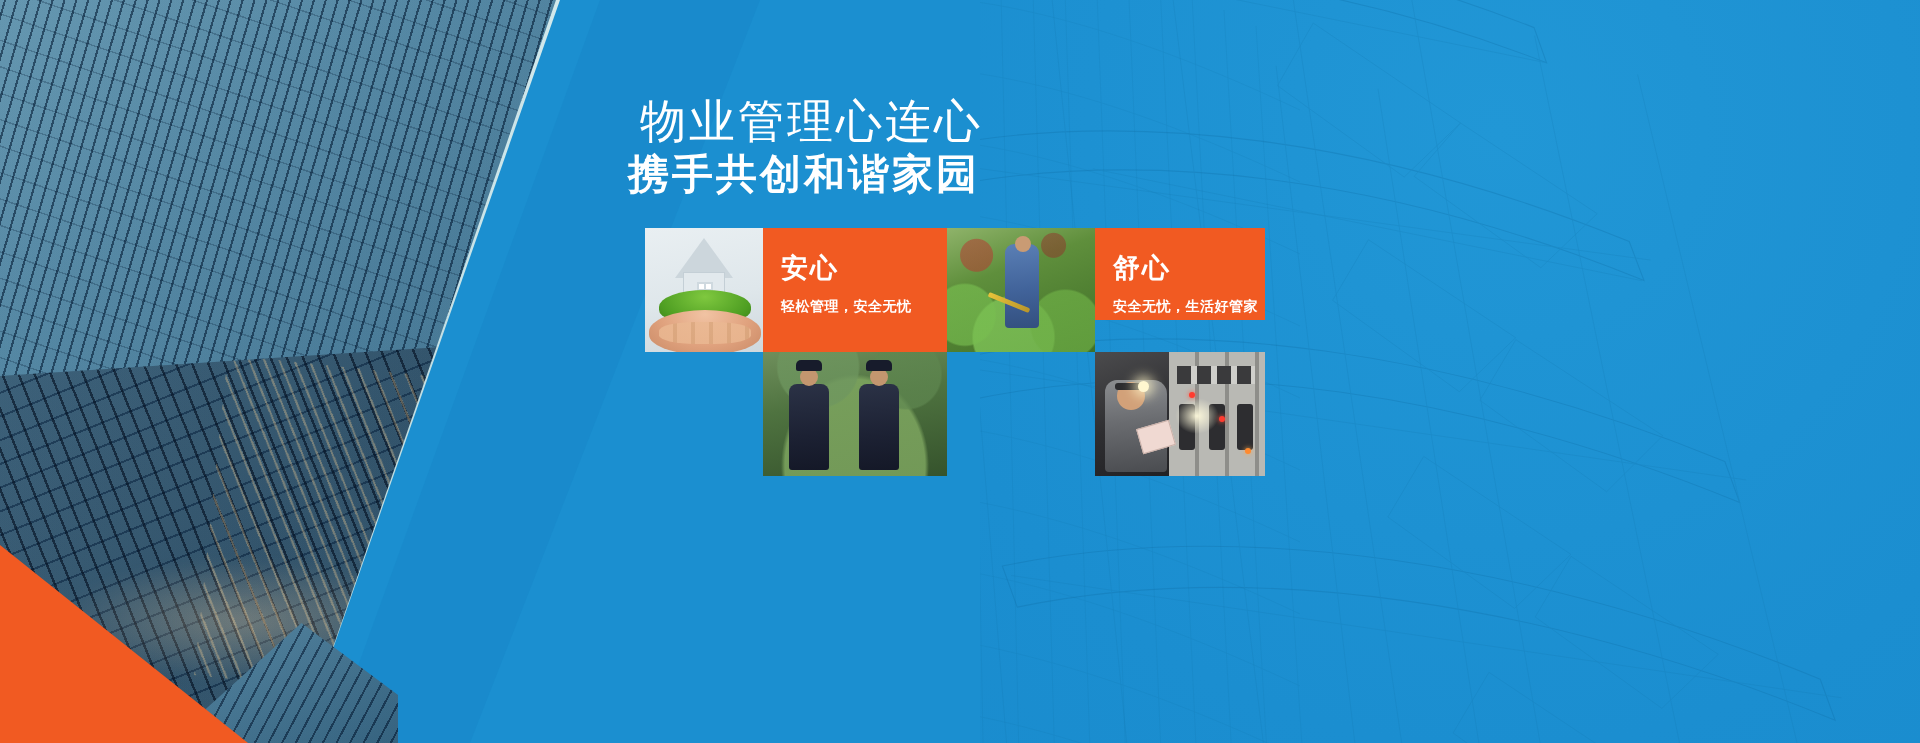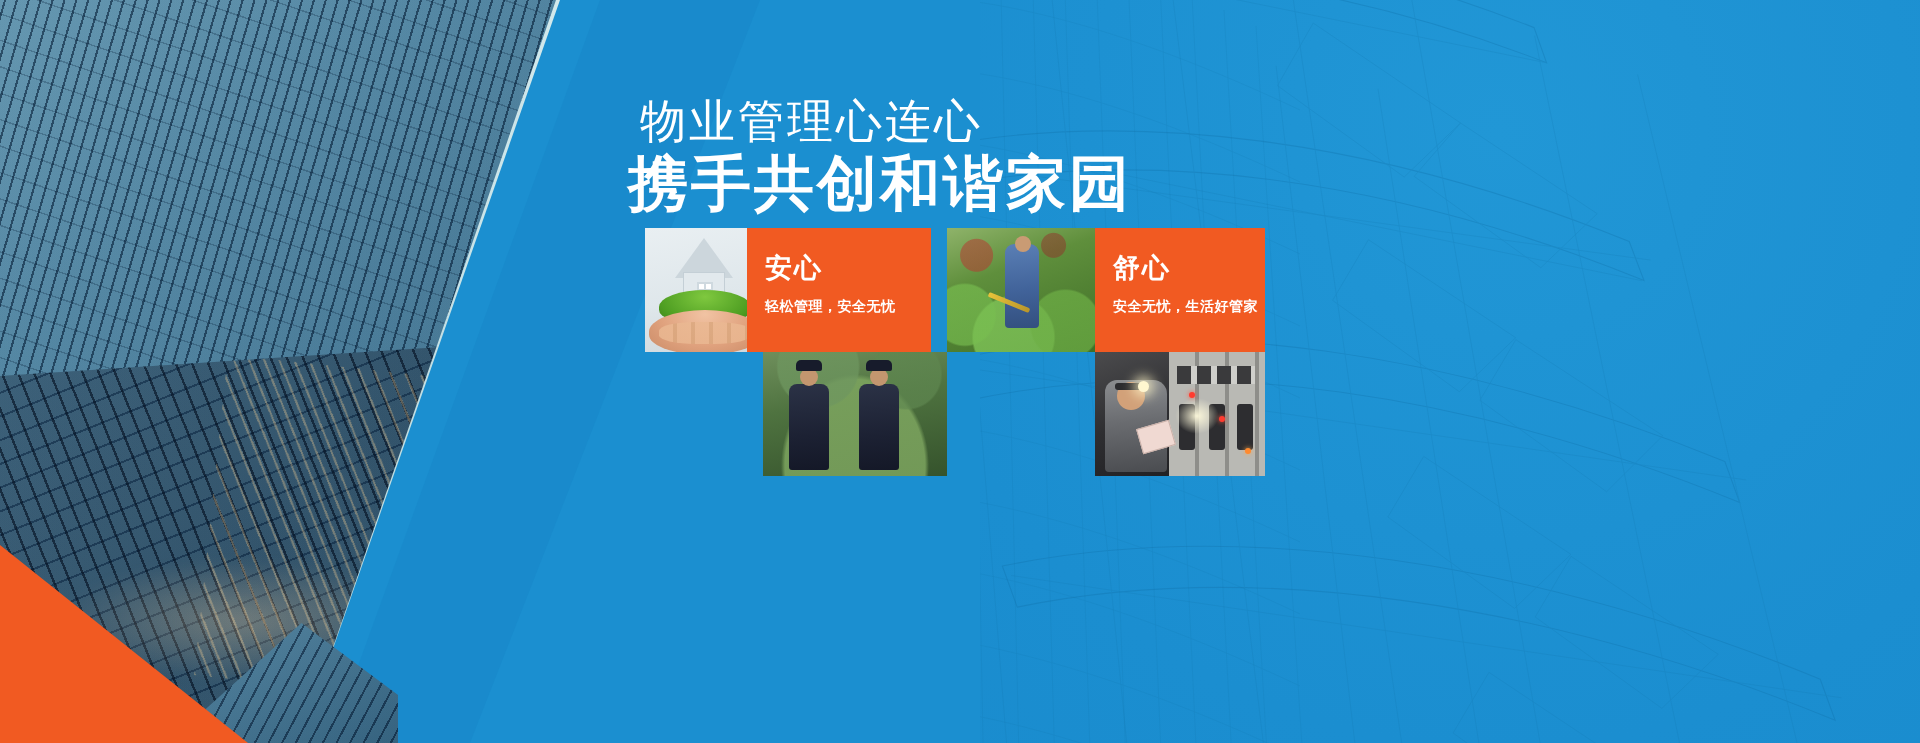--- a/index.html
+++ b/index.html
@@ -165,21 +165,21 @@
   }
   .headline .line1{
     font-size:46px;
     line-height:1.12;
     font-weight:400;
     letter-spacing:3px;
     margin:0 0 4px 12px;
     white-space:nowrap;
   }
   .headline .line2{
-    font-size:60px;
+    font-size:41px;
     line-height:1.08;
     font-weight:700;
     letter-spacing:3px;
     margin:0;
     white-space:nowrap;
   }
 
   
   .tiles{
     position:absolute;
@@ -244,21 +244,21 @@
     border-radius:52% 52% 46% 46%;
   }
   .hands:before{
     content:"";position:absolute;left:10px;top:12px;width:92px;height:22px;
     background:repeating-linear-gradient(90deg,#eab892 0 14px,#dba87f 14px 18px);
     border-radius:40%;
     opacity:.85;
   }
 
   
-  .t-anxin{left:102px;top:0;width:184px;height:124px;}
+  .t-anxin{left:118px;top:0;width:184px;height:124px;}
 
   
   .t-garden{left:302px;top:0;width:148px;height:124px;}
   .garden-bg{position:absolute;inset:0;
     background:linear-gradient(160deg,#8fb36a 0%,#5f8f3c 35%,#3f6f27 100%);}
   .garden-bg:before{
     content:"";position:absolute;inset:0;
     background:
       radial-gradient(circle at 20% 22%, rgba(180,60,50,.55) 0 16px, transparent 17px),
       radial-gradient(circle at 72% 14%, rgba(150,40,40,.45) 0 12px, transparent 13px),
@@ -275,21 +275,21 @@
     position:absolute;left:68px;top:8px;width:16px;height:16px;
     background:#c99b74;border-radius:50%;
   }
   .worker-tool{
     position:absolute;left:40px;top:72px;width:44px;height:5px;
     background:linear-gradient(90deg,#e8c33a,#b9952a);
     transform:rotate(22deg);border-radius:2px;
   }
 
   
-  .t-shuxin{left:450px;top:0;width:170px;height:124px;}
+  .t-shuxin{left:450px;top:0;width:170px;height:92px;}
 
   
   .t-guard{left:118px;top:124px;width:184px;height:124px;}
   .guard-bg{position:absolute;inset:0;
     background:linear-gradient(170deg,#6f8f5c 0%,#4f7340 40%,#35532c 100%);}
   .guard-bg:before{
     content:"";position:absolute;inset:0;
     background:
       radial-gradient(circle at 30% 12%, rgba(110,150,95,.75) 0 40px, transparent 42px),
       radial-gradient(circle at 78% 18%, rgba(95,135,80,.7) 0 34px, transparent 36px),

